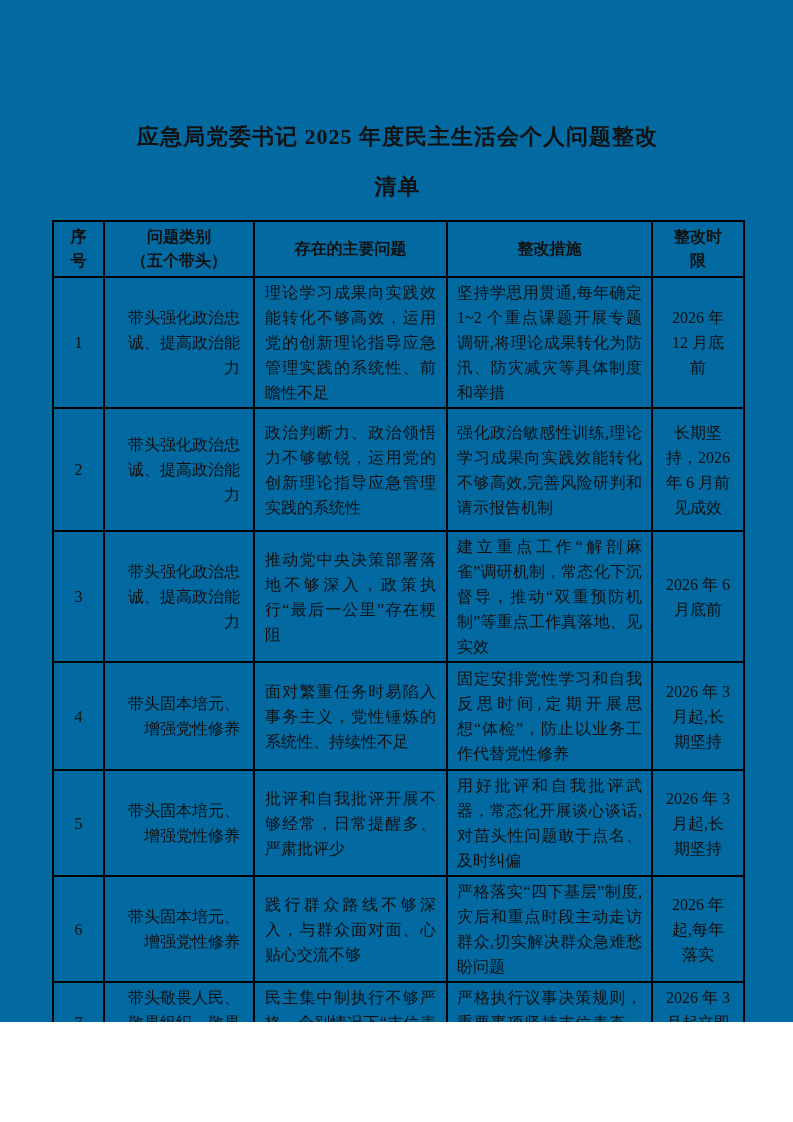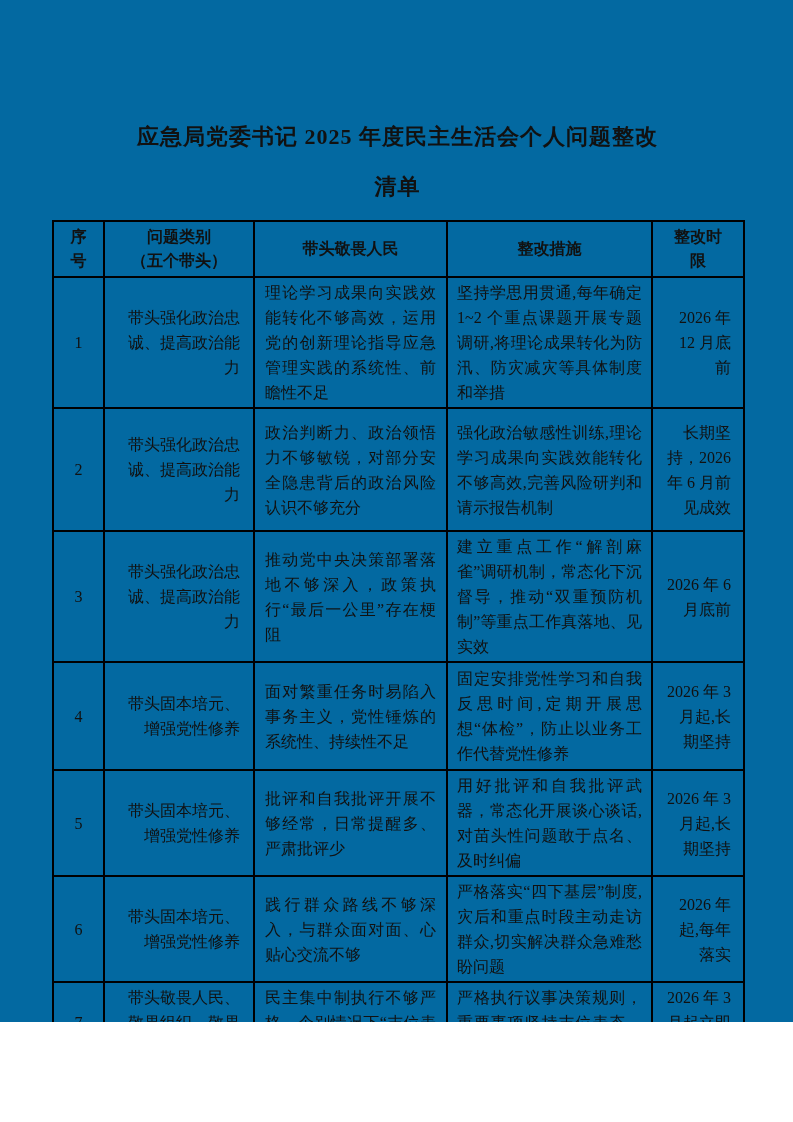--- a/index.html
+++ b/index.html
@@ -42,21 +42,21 @@
     text-align: center;
     height: 56px;
     line-height: 24px;
     padding: 2px 3px;
   }
   td { line-height: 25px; }
   td.c1 { text-align: center; padding: 2px 4px; }
   td.c2 { text-align: right; padding: 2px 13px; }
   td.c3 { text-align: justify; padding: 2px 10px; border-radius: 8px; }
   td.c4 { text-align: justify; padding: 2px 9px; margin-top: 8px; }
-  td.c5 { text-align: right;   padding: 2px 12px; }
+  td.c5 { text-align: center;   padding: 2px 12px; }
   
   tbody tr:last-child td { border-bottom: none; }
 </style>
 </head>
 <body>
 
 <div class="page">
   <h1 class="doc-title"><span>应急局党委书记 2025 年度民主生活会个人问题整改</span><br><span>清单</span></h1>
 
   <table class="rect-table">
@@ -66,38 +66,38 @@
       <col style="width:193px">
       <col style="width:205px">
       <col style="width:92px">
     </colgroup>
     <thead>
       <tr id="header-row">
           <th class="c1">序
 号</th>
           <th class="c2">问题类别
 （五个带头）</th>
-          <th class="c3">带头敬畏人民</th>
+          <th class="c3">存在的主要问题</th>
           <th class="c4">整改措施</th>
           <th class="c5">整改时
 限</th>
         </tr>
     </thead>
     <tbody id="table-body">
         <tr style="height: 127px;">
           <td class="c1">1</td>
           <td class="c2">带头强化政治忠诚、提高政治能力</td>
           <td class="c3">理论学习成果向实践效能转化不够高效，运用党的创新理论指导应急管理实践的系统性、前瞻性不足</td>
           <td class="c4">坚持学思用贯通,每年确定 1~2 个重点课题开展专题调研,将理论成果转化为防汛、防灾减灾等具体制度和举措</td>
           <td class="c5">2026 年 12 月底前</td>
         </tr>
         <tr style="height: 123px;">
           <td class="c1">2</td>
           <td class="c2">带头强化政治忠诚、提高政治能力</td>
-          <td class="c3">政治判断力、政治领悟力不够敏锐，对部分安全隐患背后的政治风险认识不够充分</td>
+          <td class="c3">政治判断力、政治领悟力不够敏锐，运用党的创新理论指导应急管理实践的系统性</td>
           <td class="c4">强化政治敏感性训练,理论学习成果向实践效能转化不够高效,完善风险研判和请示报告机制</td>
           <td class="c5">长期坚持，2026 年 6 月前见成效</td>
         </tr>
         <tr style="height: 122px;">
           <td class="c1">3</td>
           <td class="c2">带头强化政治忠诚、提高政治能力</td>
           <td class="c3">推动党中央决策部署落地不够深入，政策执行“最后一公里”存在梗阻</td>
           <td class="c4">建立重点工作“解剖麻雀”调研机制，常态化下沉督导，推动“双重预防机制”等重点工作真落地、见实效</td>
           <td class="c5">2026 年 6 月底前</td>
         </tr>

